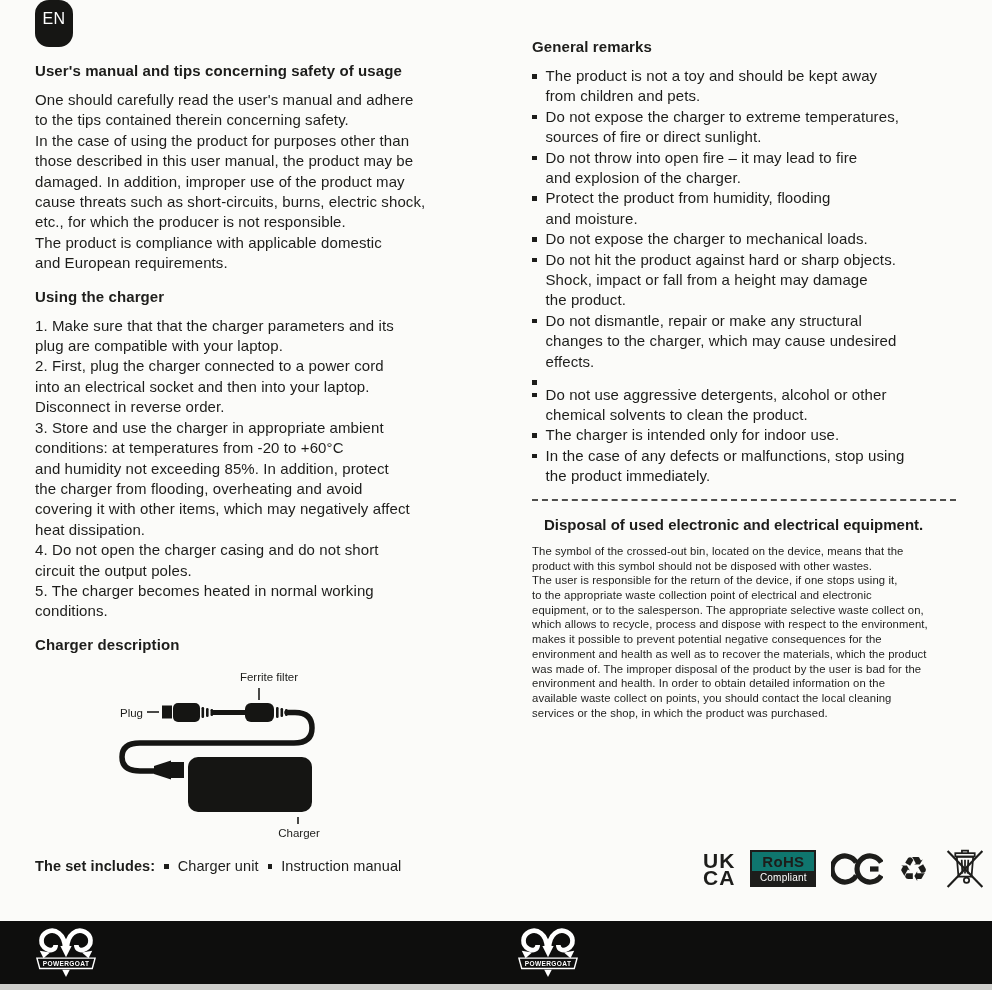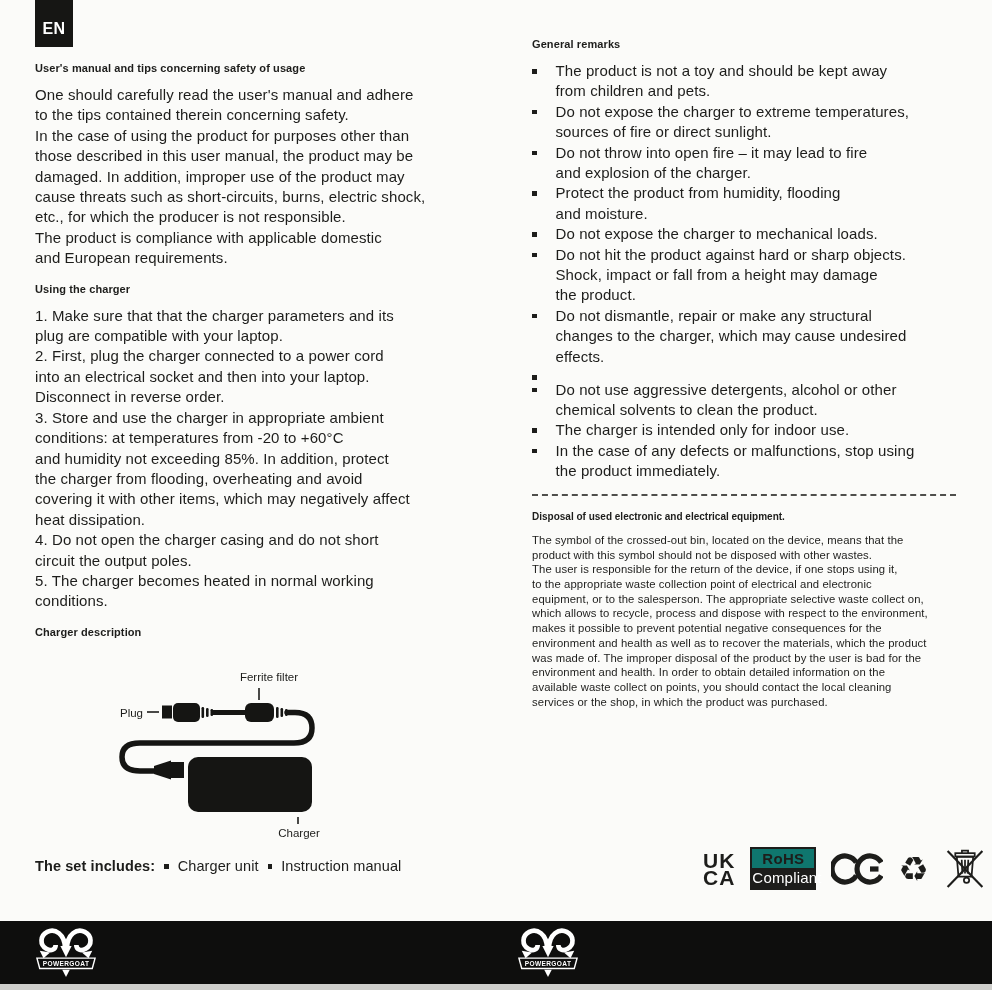--- a/index.html
+++ b/index.html
@@ -7,41 +7,41 @@
     width:992px;height:990px;position:relative;overflow:hidden;
     background:#fbfbf9;
     font-family:"Liberation Sans", sans-serif;
     color:#1d1d1b;
   }
   .abs{position:absolute;}
 
   
   .en-badge{
     left:35px;top:0;width:38px;height:47px;background:#161614;
-    display:flex;align-items:center;justify-content:center;
+    display:flex;justify-content:center;
     padding-top:10px;box-sizing:border-box;
-    color:#fff;font-weight:700;font-size:16px;letter-spacing:.5px;
+    color:#fff;font-weight:400;font-size:16px;letter-spacing:.5px;border-radius:14px;
   }
 
   
   .col-left{left:35px;top:62px;width:468px;}
   .col-right{left:532px;top:38px;width:452px;}
 
-  h2.sec{font-size:11px;font-weight:700;margin:0 0 11px 0;letter-spacing:.1px;}
+  h2.sec{font-size:15px;font-weight:700;margin:0 0 11px 0;letter-spacing:.1px;}
   h2.sec.mt{margin-top:14px;}
   .body{
     font-size:15px;line-height:20.4px;margin:0;
     white-space:pre-line;letter-spacing:.1px;
   }
-  .small-head{font-size:10px;font-weight:700;margin:15px 0 8px 0;}
+  .small-head{font-size:15px;font-weight:700;margin:15px 0 8px 12px;}
   .small{font-size:11.3px;line-height:14.7px;white-space:pre-line;letter-spacing:.1px;}
 
   
   ul.bullets{list-style:none;margin:0;padding:0;}
-  ul.bullets li{display:flex;gap:19px;}
+  ul.bullets li{display:flex;gap:9px;}
   .sq{width:4.5px;height:4.5px;background:#1d1d1b;margin-top:8px;flex:none;}
 
   .dashes{
     width:424px;height:0;border-top:2px dashed #4e4e4c;margin-top:12px;
   }
 
   
   .set-includes{
     left:35px;top:858px;display:flex;align-items:center;gap:9px;
     font-size:14.5px;letter-spacing:.1px;
@@ -50,21 +50,21 @@
   .set-includes .sq{margin-top:1px;}
 
   
   .diagram{left:92px;top:666px;width:282px;height:180px;}
 
   
   .marks{left:703px;top:846px;display:flex;align-items:center;gap:15px;}
   .ukca{font-weight:800;font-size:21px;line-height:17px;letter-spacing:1px;text-align:left;}
   .rohs{border:2.5px solid #1d1d1b;width:62px;text-align:center;background:#0f766e;}
   .rohs-top{font-size:15px;font-weight:800;padding:1px 0;letter-spacing:.3px;}
-  .rohs-bottom{background:#1d1d1b;color:#fff;font-size:15px;padding:1px 0 2px 0;letter-spacing:.2px;}
+  .rohs-bottom{background:#1d1d1b;color:#fff;font-size:10px;padding:1px 0 2px 0;letter-spacing:.2px;}
   .recycle{font-family:"DejaVu Sans", sans-serif;font-size:34px;line-height:34px;color:#1d1d1b;}
 
   
   .footer{left:0;top:921px;width:992px;height:63px;background:#0e0e0d;}
   .bottom-strip{left:0;top:984px;width:992px;height:6px;background:#cfcfcc;}
   .goat{position:absolute;top:4px;width:60px;height:55px;}
   .goat.g1{left:36px;}
   .goat.g2{left:518px;}
 
   svg text{font-family:"Liberation Sans", sans-serif;}

